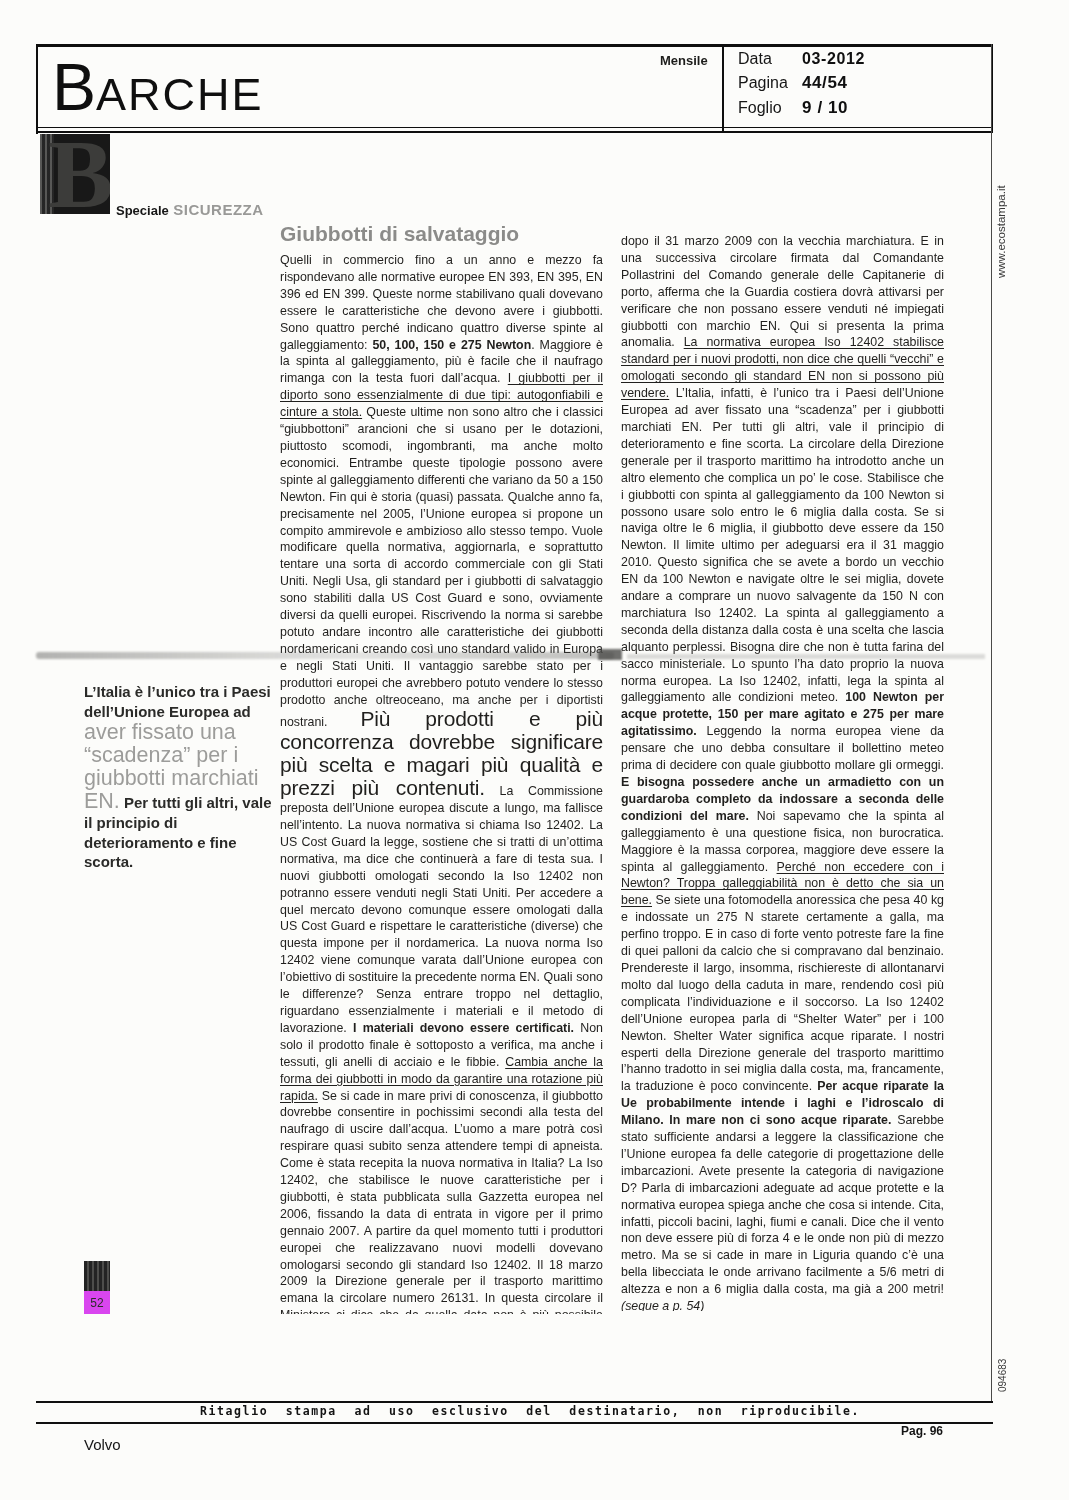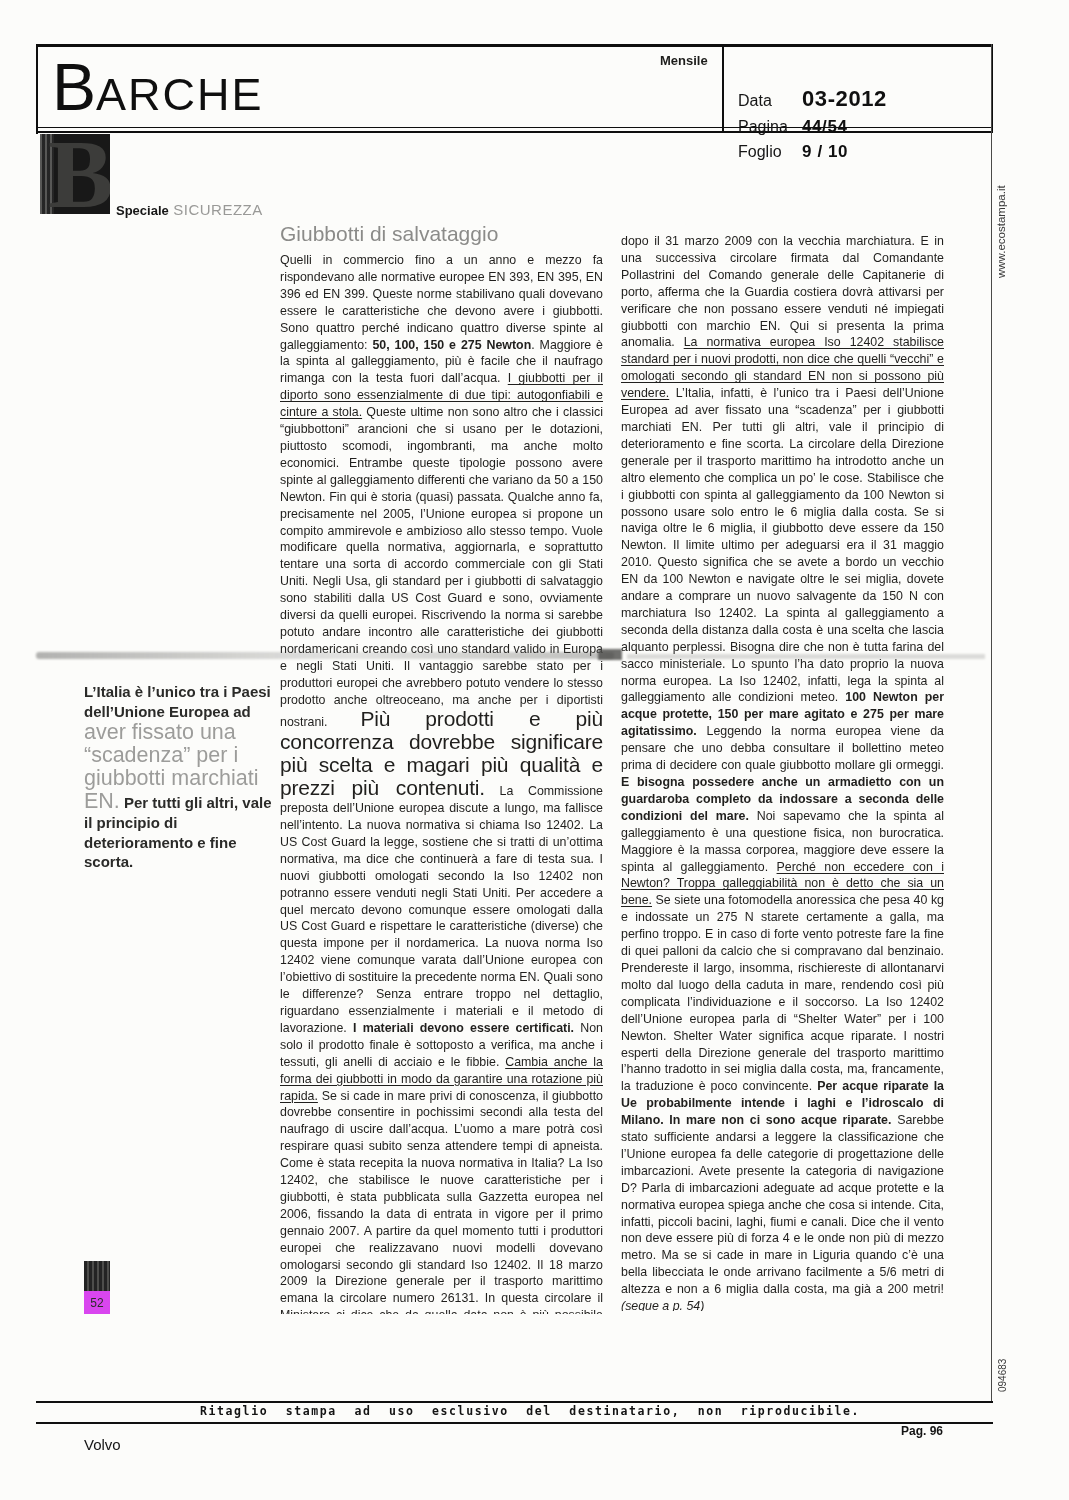--- a/index.html
+++ b/index.html
@@ -21,41 +21,41 @@
   .logo-barche .b2{font-size:45px;line-height:45px;font-weight:400;letter-spacing:2px;font-family:"Liberation Sans",sans-serif;margin-top:39px;}
 
   
   .mensile{left:660px;top:53px;font-size:13px;font-weight:700;}
   .meta-vline{left:722px;top:44px;width:2px;height:88px;background:#0e0e0e;}
   .meta-right-tick{left:991px;top:44px;width:2px;height:88px;background:#0e0e0e;}
   .meta-box{left:738px;top:50px;width:248px;}
   .meta-row{display:flex;align-items:baseline;margin-bottom:5px;}
   .meta-label{width:64px;font-size:16px;color:#161616;}
   .meta-value{font-size:17px;font-weight:700;letter-spacing:0.6px;color:#101010;}
-  .meta-row:first-child .meta-value{font-size:22px;margin-top:36px;}
+  .meta-row:first-child .meta-value{font-size:16px;}
 
   
   .margin-vline{left:991px;top:44px;width:1px;height:1358px;background:#4a4a48;}
   .v-text{writing-mode:vertical-rl;transform:rotate(180deg);white-space:nowrap;}
   .ecostampa-site{left:995px;top:138px;height:140px;font-size:11.5px;font-weight:500;color:#3a3a3a;}
   .clip-code{left:997px;top:1322px;height:70px;font-size:10px;color:#3a3a3a;}
 
   
   .eco-logo{left:40px;top:134px;width:70px;height:80px;background:#181818;overflow:hidden;}
   .eco-logo::before{content:"";position:absolute;left:0;top:0;width:14px;height:100%;
      background:repeating-linear-gradient(90deg,#6d6d6b 0 2px,#2a2a2a 2px 5px);opacity:.75;}
   .eco-logo .glyph{position:absolute;left:8px;top:-16px;font-size:98px;font-weight:700;color:#3c3c3a;
      font-family:"Liberation Serif",serif;}
 
   .speciale{left:116px;top:201px;white-space:nowrap;}
   .sp1{font-size:13px;font-weight:700;color:#161616;}
-  .sp2{font-size:15px;font-weight:400;color:#999997;letter-spacing:0.5px;}
+  .sp2{font-size:15px;font-weight:700;color:#999997;letter-spacing:0.5px;}
 
   
-  .title{left:280px;top:222px;margin:0;font-size:21px;font-weight:400;color:#8b8b89;}
+  .title{left:280px;top:222px;margin:0;font-size:21px;font-weight:700;color:#8b8b89;}
   .col{width:323px;text-align:justify;font-size:12.4px;line-height:16.9px;color:#201f1d;
        hyphens:auto;-webkit-hyphens:auto;}
   .col1{left:280px;top:252px;height:1062px;overflow:hidden;}
   .col2{left:621px;top:233px;height:1078px;overflow:hidden;}
 
   .seg-b{font-weight:700;margin-top:34px;}
   .seg-u{text-decoration:underline;text-underline-offset:2px;}
   .seg-i{font-style:italic;}
   .seg-big{font-weight:400;font-size:21px;line-height:22px;letter-spacing:-0.2px;}
 

